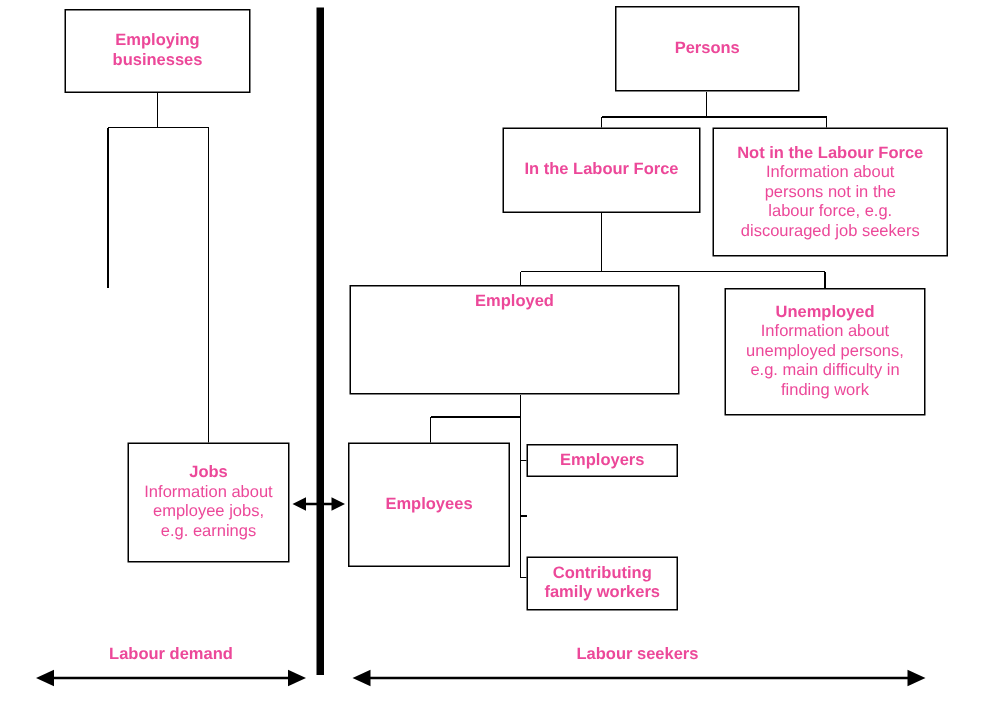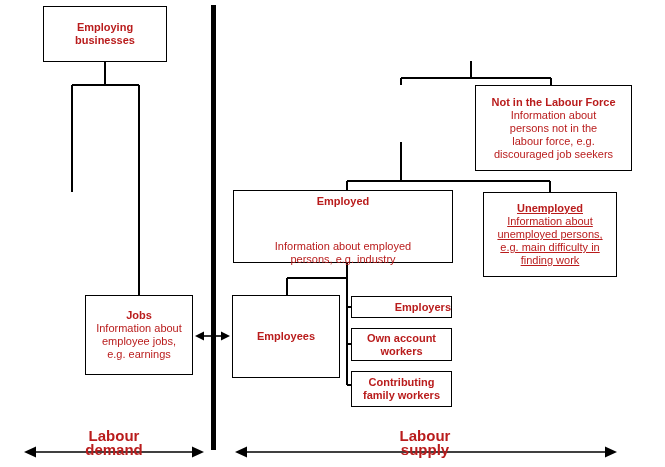--- a/index.html
+++ b/index.html
@@ -2,21 +2,21 @@
 <html><head>
 <meta charset="utf-8">
 <style>
   html, body { margin: 0; padding: 0; background: #ffffff; }
   .canvas {
     position: relative;
     width: 665px;
     height: 467px;
     background: #ffffff;
     font-family: "Liberation Sans", sans-serif;
-    color: #b91c1c;
+    color: #ec4899;
     overflow: hidden;
   }
   svg.overlay {
     position: absolute;
     left: 0; top: 0;
     width: 665px; height: 467px;
   }
   .box {
     position: absolute;
     box-sizing: border-box;
@@ -28,21 +28,21 @@
     justify-content: center;
     text-align: center;
     font-size: 11px;
     line-height: 13px;
   }
   .box.top-align { justify-content: space-between; padding-top: 4px; gap: 32px; }
   .box .title { font-weight: bold; white-space: pre-line; }
   .box .body  { white-space: pre-line; }
   .flowlabel {
     position: absolute;
-    font-size: 15px;
+    font-size: 11px;
     font-weight: bold;
     text-align: center;
     line-height: 14px;
   }
 </style>
 </head>
 <body>
 
 <div class="canvas">
 
@@ -97,59 +97,59 @@
   </div>
 
 
   <div class="box" style="left:85px; top:295px; width:108px; height:80px;">
     <div class="title">Jobs</div>
     <div class="body">Information about
 employee jobs,
 e.g. earnings</div>
   </div>
 
+  <div class="box" style="left:410px; top:4px; width:123px; height:57px;">
+    <div class="title">Persons</div>
+  </div>
 
+  <div class="box" style="left:335px; top:85px; width:132px; height:57px;">
+    <div class="title">In the Labour Force</div>
+  </div>
 
   <div class="box" style="left:475px; top:85px; width:157px; height:86px;">
     <div class="title">Not in the Labour Force</div>
     <div class="body">Information about
 persons not in the
 labour force, e.g.
 discouraged job seekers</div>
   </div>
 
   <div class="box top-align" style="left:233px; top:190px; width:220px; height:73px;">
     <div class="title">Employed</div>
-    <div class="body">Information about employed
-persons, e.g. industry</div>
   </div>
 
-  <div class="box" style="left:483px; top:192px; width:134px; height:85px;text-decoration:underline;">
+  <div class="box" style="left:483px; top:192px; width:134px; height:85px;">
     <div class="title">Unemployed</div>
     <div class="body">Information about
 unemployed persons,
 e.g. main difficulty in
 finding work</div>
   </div>
 
   <div class="box" style="left:232px; top:295px; width:108px; height:83px;">
     <div class="title">Employees</div>
   </div>
 
-  <div class="box" style="left:351px; top:296px; width:101px; height:22px;align-items:flex-end;">
+  <div class="box" style="left:351px; top:296px; width:101px; height:22px;">
     <div class="title">Employers</div>
   </div>
 
-  <div class="box" style="left:351px; top:328px; width:101px; height:33px;">
-    <div class="title">Own account
-workers</div>
-  </div>
 
   <div class="box" style="left:351px; top:371px; width:101px; height:36px;">
     <div class="title">Contributing
 family workers</div>
   </div>
 
   <div class="flowlabel" style="left:64px; top:429px; width:100px;">Labour demand</div>
 
-  <div class="flowlabel" style="left:375px; top:429px; width:100px;">Labour supply</div>
+  <div class="flowlabel" style="left:375px; top:429px; width:100px;">Labour seekers</div>
 
 </div>
 
 </body></html>

